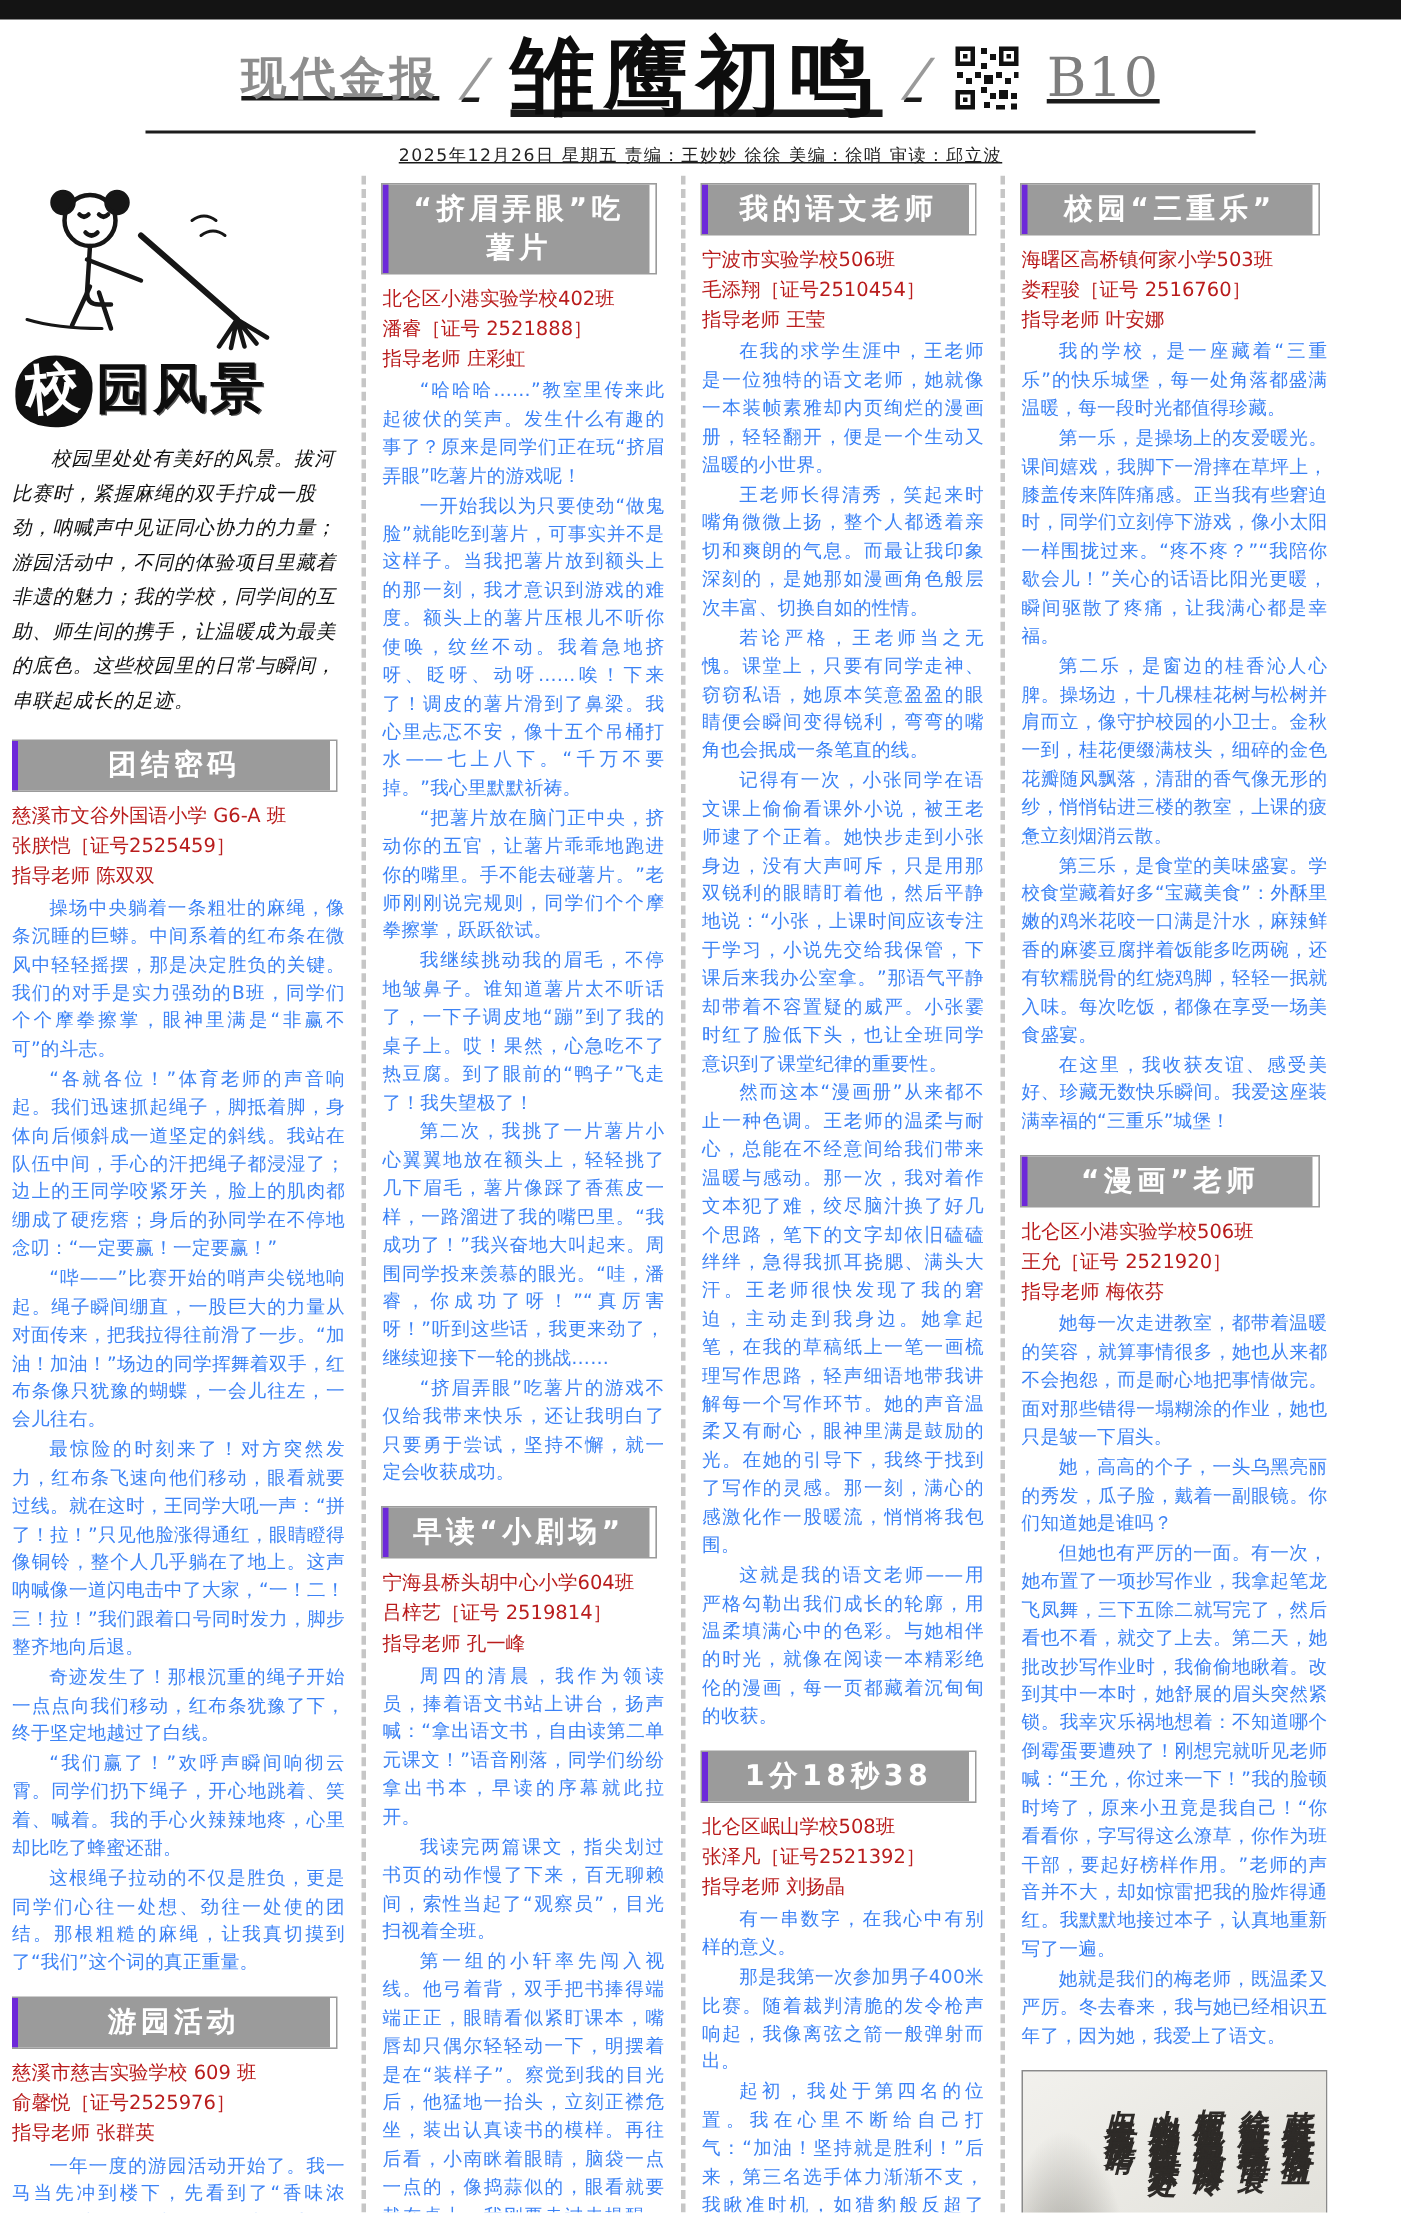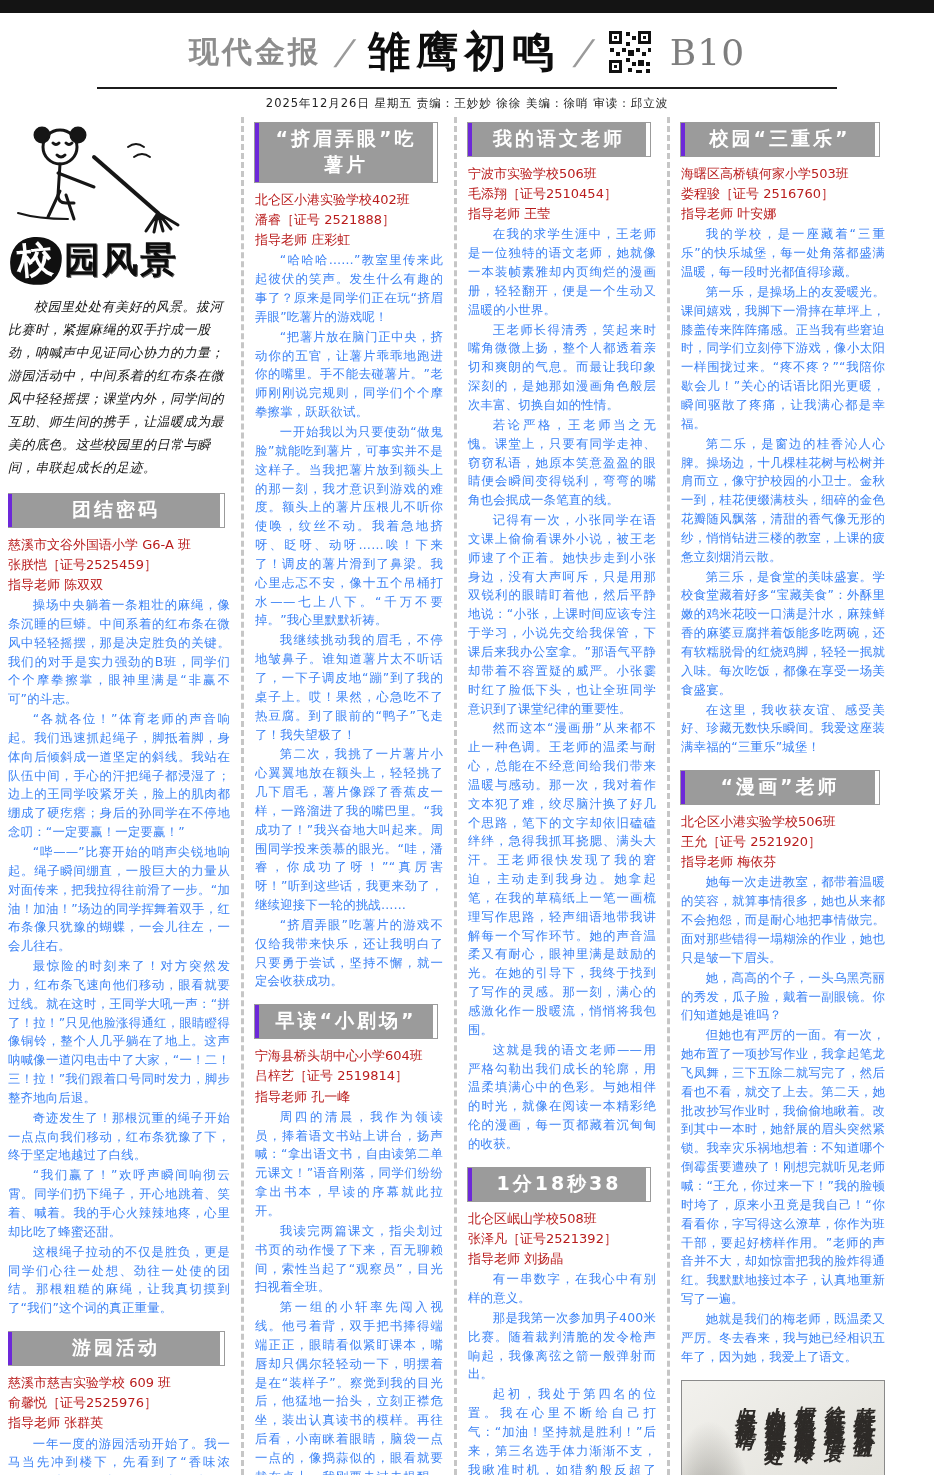--- a/index.html
+++ b/index.html
@@ -2,25 +2,25 @@
 <html><head>
 <meta charset="utf-8">
 <style>
   * { margin:0; padding:0; box-sizing:border-box; }
   html,body { background:#ffffff; }
   body { font-family:"DejaVu Sans", sans-serif; color:#1a1a1a; }
   .page { position:relative; width:934px; height:1479px; margin:0 auto; background:#fff; overflow:hidden; }
   .topbar { height:13px; background:#141414; }
 
   
-  .masthead { position:relative; width:740px; margin:0 auto; padding-top:8px; }
+  .masthead { position:relative; width:740px; margin:0 auto; padding-top:8px;text-decoration:underline; }
   .mast-row { display:flex; align-items:center; justify-content:center; gap:18px; height:62px; }
   .paper-name { font-family:"DejaVu Serif", serif; font-weight:bold; font-size:30px; color:#8d8d8d; letter-spacing:3px; }
   .slash { font-size:34px; color:#9a9a9a; font-style:italic; transform:skewX(-12deg); }
-  .section-name { font-family:"DejaVu Serif", serif; font-weight:bold; font-size:42px; color:#0d0d0d; letter-spacing:6px; }
+  .section-name { font-family:"DejaVu Serif", serif; font-weight:bold; font-size:56px; color:#0d0d0d; letter-spacing:6px; }
   .qr { width:44px; height:44px; }
   .page-no { font-family:"DejaVu Serif", serif; font-size:36px; color:#7e7e7e; letter-spacing:1px; }
   .mast-rule { border-bottom:2px solid #1c1c1c; margin-top:4px; }
   .dateline { text-align:center; font-size:11.5px; color:#222; padding:7px 0 6px; letter-spacing:1px; }
 
   
   .content { display:flex; padding:0 8px; height:1358px; overflow:hidden; }
   .col { overflow:hidden; height:100%; }
   .col-1 { width:222px; }
   .col-2 { width:202px; }
@@ -116,21 +116,21 @@
             <path d="M150 96 L138 114 M150 96 L146 115 M150 96 L155 114 M150 96 L163 112 M150 96 L170 108"></path>
             <path d="M10 96 q20 6 50 6" stroke-width="2"></path>
             <path d="M120 30 q8 -6 16 0" stroke-width="2"></path>
               <path d="M126 40 q8 -6 16 0" stroke-width="2"></path>
           </g>
         </svg>
       </div>
       <div class="col-head">
         <span class="splash">校</span><span class="plain">园风景</span>
       </div>
-      <p class="intro">校园里处处有美好的风景。拔河比赛时，紧握麻绳的双手拧成一股劲，呐喊声中见证同心协力的力量；游园活动中，中间系着的红布条在微风中轻轻摇摆；课堂内外，同学间的互助、师生间的携手，让温暖成为最美的底色。这些校园里的日常与瞬间，串联起成长的足迹。</p>
+      <p class="intro">校园里处处有美好的风景。拔河比赛时，紧握麻绳的双手拧成一股劲，呐喊声中见证同心协力的力量；游园活动中，不同的体验项目里藏着非遗的魅力；我的学校，同学间的互助、师生间的携手，让温暖成为最美的底色。这些校园里的日常与瞬间，串联起成长的足迹。</p>
     <section class="article">
           <h2 class="art-head">团结密码</h2>
           <p class="byline">慈溪市文谷外国语小学 G6-A 班</p>
           <p class="byline">张朕恺［证号2525459］</p>
           <p class="byline">指导老师 陈双双</p>
           <p class="body-p">操场中央躺着一条粗壮的麻绳，像条沉睡的巨蟒。中间系着的红布条在微风中轻轻摇摆，那是决定胜负的关键。我们的对手是实力强劲的B班，同学们个个摩拳擦掌，眼神里满是“非赢不可”的斗志。</p>
           <p class="body-p">“各就各位！”体育老师的声音响起。我们迅速抓起绳子，脚抵着脚，身体向后倾斜成一道坚定的斜线。我站在队伍中间，手心的汗把绳子都浸湿了；边上的王同学咬紧牙关，脸上的肌肉都绷成了硬疙瘩；身后的孙同学在不停地念叨：“一定要赢！一定要赢！”</p>
           <p class="body-p">“哔——”比赛开始的哨声尖锐地响起。绳子瞬间绷直，一股巨大的力量从对面传来，把我拉得往前滑了一步。“加油！加油！”场边的同学挥舞着双手，红布条像只犹豫的蝴蝶，一会儿往左，一会儿往右。</p>
           <p class="body-p">最惊险的时刻来了！对方突然发力，红布条飞速向他们移动，眼看就要过线。就在这时，王同学大吼一声：“拼了！拉！”只见他脸涨得通红，眼睛瞪得像铜铃，整个人几乎躺在了地上。这声呐喊像一道闪电击中了大家，“一！二！三！拉！”我们跟着口号同时发力，脚步整齐地向后退。</p>
           <p class="body-p">奇迹发生了！那根沉重的绳子开始一点点向我们移动，红布条犹豫了下，终于坚定地越过了白线。</p>
@@ -146,22 +146,22 @@
         </section>
       </div>
 
     <div class="col col-2">
         <section class="article">
           <h2 class="art-head">“挤眉弄眼”吃薯片</h2>
           <p class="byline">北仑区小港实验学校402班</p>
           <p class="byline">潘睿［证号 2521888］</p>
           <p class="byline">指导老师 庄彩虹</p>
           <p class="body-p">“哈哈哈……”教室里传来此起彼伏的笑声。发生什么有趣的事了？原来是同学们正在玩“挤眉弄眼”吃薯片的游戏呢！</p>
+          <p class="body-p">一开始我以为只要使劲“做鬼脸”就能吃到薯片，可事实并不是这样子。当我把薯片放到额头上的那一刻，我才意识到游戏的难度。额头上的薯片压根儿不听你使唤，纹丝不动。我着急地挤呀、眨呀、动呀……唉！下来了！调皮的薯片滑到了鼻梁。我心里忐忑不安，像十五个吊桶打水——七上八下。“千万不要掉。”我心里默默祈祷。</p>
           <p class="body-p">“把薯片放在脑门正中央，挤动你的五官，让薯片乖乖地跑进你的嘴里。手不能去碰薯片。”老师刚刚说完规则，同学们个个摩拳擦掌，跃跃欲试。</p>
-          <p class="body-p">一开始我以为只要使劲“做鬼脸”就能吃到薯片，可事实并不是这样子。当我把薯片放到额头上的那一刻，我才意识到游戏的难度。额头上的薯片压根儿不听你使唤，纹丝不动。我着急地挤呀、眨呀、动呀……唉！下来了！调皮的薯片滑到了鼻梁。我心里忐忑不安，像十五个吊桶打水——七上八下。“千万不要掉。”我心里默默祈祷。</p>
           <p class="body-p">我继续挑动我的眉毛，不停地皱鼻子。谁知道薯片太不听话了，一下子调皮地“蹦”到了我的桌子上。哎！果然，心急吃不了热豆腐。到了眼前的“鸭子”飞走了！我失望极了！</p>
           <p class="body-p">第二次，我挑了一片薯片小心翼翼地放在额头上，轻轻挑了几下眉毛，薯片像踩了香蕉皮一样，一路溜进了我的嘴巴里。“我成功了！”我兴奋地大叫起来。周围同学投来羡慕的眼光。“哇，潘睿，你成功了呀！”“真厉害呀！”听到这些话，我更来劲了，继续迎接下一轮的挑战……</p>
           <p class="body-p">“挤眉弄眼”吃薯片的游戏不仅给我带来快乐，还让我明白了只要勇于尝试，坚持不懈，就一定会收获成功。</p>
         </section>
         <section class="article">
           <h2 class="art-head">早读“小剧场”</h2>
           <p class="byline">宁海县桥头胡中心小学604班</p>
           <p class="byline">吕梓艺［证号 2519814］</p>
           <p class="byline">指导老师 孔一峰</p>
           <p class="body-p">周四的清晨，我作为领读员，捧着语文书站上讲台，扬声喊：“拿出语文书，自由读第二单元课文！”语音刚落，同学们纷纷拿出书本，早读的序幕就此拉开。</p>

